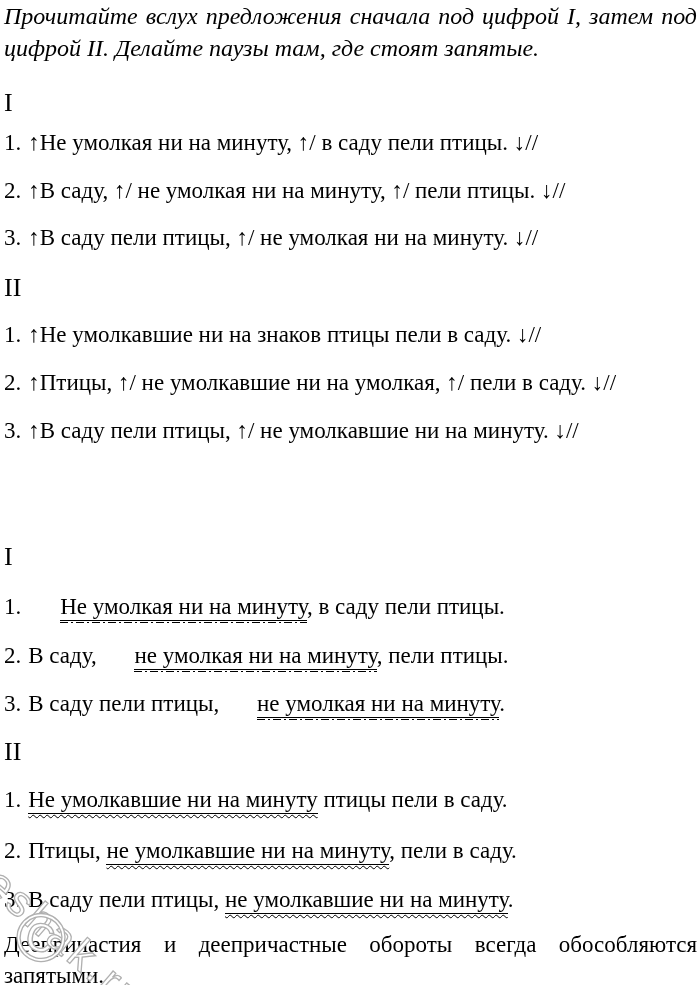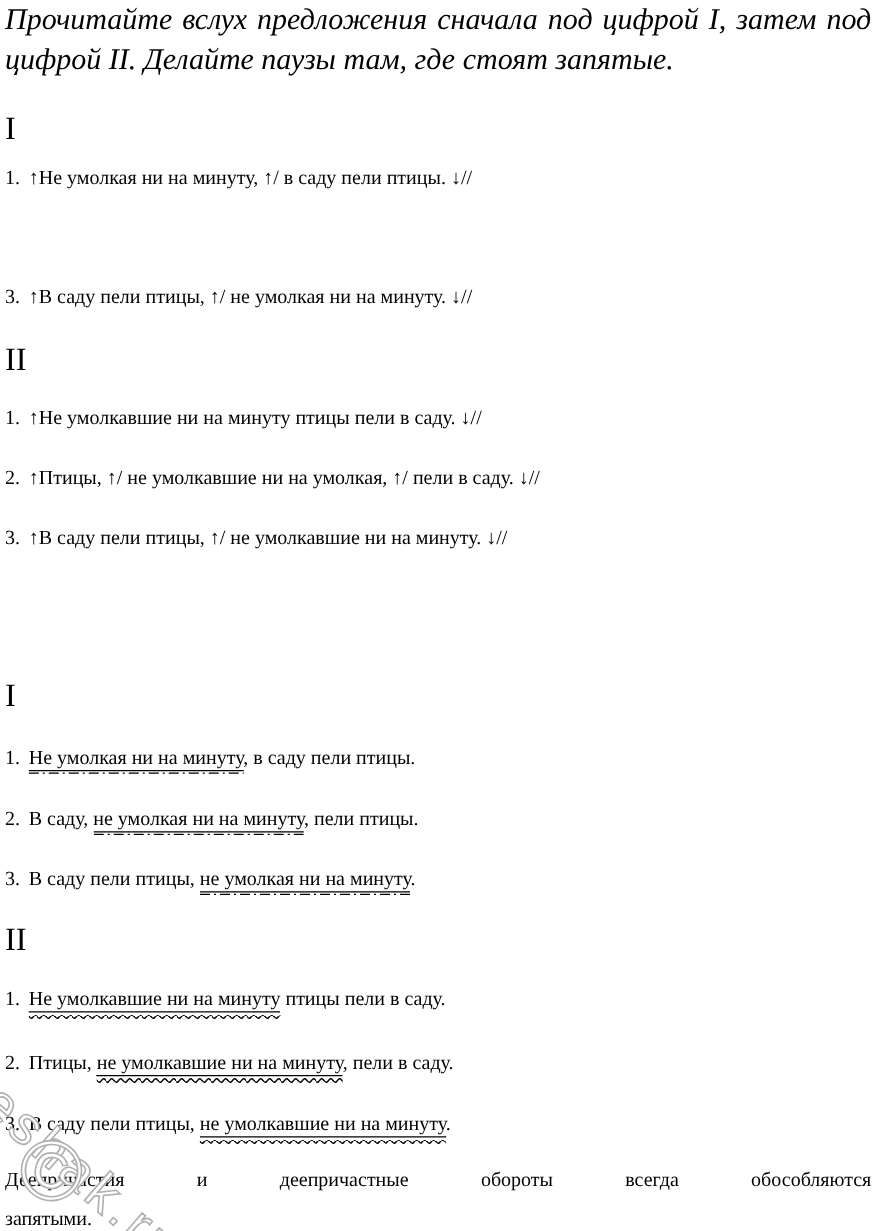--- a/index.html
+++ b/index.html
@@ -12,21 +12,21 @@
   .page {
     position: relative;
     width: 700px; height: 985px;
     overflow: hidden;
     background: #ffffff;
     padding-left: 30px;
   }
   .line {
     position: absolute;
     left: 4px; width: 693px;
-    font-size: 16px;
+    font-size: 23px;
     line-height: 28px;
     white-space: nowrap;
   }
   .instr {
     font-style: italic;
     font-size: 24px;
     white-space: normal;
   }
   .just {
     text-align: justify;
@@ -42,20 +42,21 @@
     border-bottom: 1.5px solid #000;
     padding-bottom: 1px;
   }
   
   .seg-dashdot {
     padding-bottom: 4px;
     background-image: linear-gradient(to right, #000 0 8px, transparent 8px 11px, #000 11px 13px, transparent 13px 16px);
     background-size: 16px 1.5px;
     background-repeat: repeat-x;
     background-position: 0 100%;
+    margin-left: 32px;
   }
   
   .seg-wavy {
     text-decoration-line: underline;
     text-decoration-style: wavy;
     text-decoration-color: #000;
     text-decoration-thickness: 1px;
     text-underline-offset: 7px;
     text-decoration-skip-ink: none;
   }
@@ -87,27 +88,30 @@
 
 <div class="page">
 
   <div class="line instr just" style="top:2px">Прочитайте вслух предложения сначала под цифрой I, затем под</div>
   <div class="line instr" style="top:34px">цифрой II. Делайте паузы там, где стоят запятые.</div>
 
   <div class="line heading" style="top:89px">I</div>
   <div class="line" style="top:129px">
     <span class="num">1.</span><span>↑Не умолкая ни на минуту, ↑/ в саду пели птицы. ↓//</span>
   </div>
+  <div class="line" style="top:177px">
+    <span class="num">2.</span><span>↑В саду, ↑/ не умолкая ни на минуту, ↑/ пели птицы. ↓//</span>
+  </div>
   <div class="line" style="top:224px">
     <span class="num">3.</span><span>↑В саду пели птицы, ↑/ не умолкая ни на минуту. ↓//</span>
   </div>
 
   <div class="line heading" style="top:274px">II</div>
   <div class="line" style="top:321px">
-    <span class="num">1.</span><span>↑Не умолкавшие ни на минуту птицы пели в саду. ↓//</span>
+    <span class="num">1.</span><span>↑Не умолкавшие ни на знаков птицы пели в саду. ↓//</span>
   </div>
   <div class="line" style="top:369px">
     <span class="num">2.</span><span>↑Птицы, ↑/ не умолкавшие ни на умолкая, ↑/ пели в саду. ↓//</span>
   </div>
   <div class="line" style="top:417px">
     <span class="num">3.</span><span>↑В саду пели птицы, ↑/ не умолкавшие ни на минуту. ↓//</span>
   </div>
 
 
   <div class="line heading" style="top:543px">I</div>

